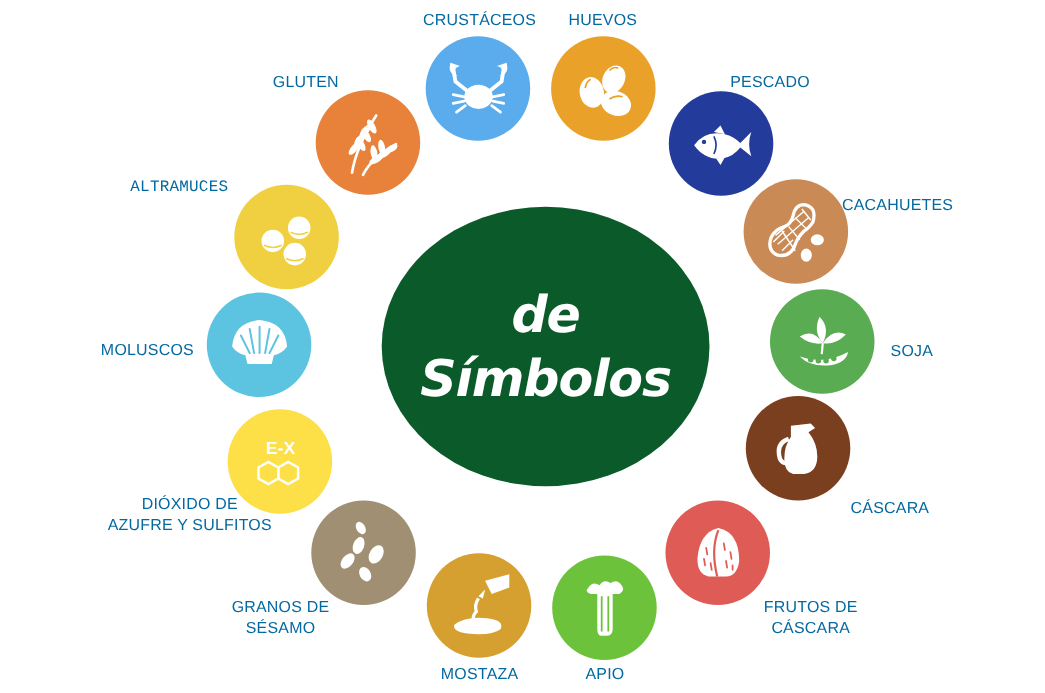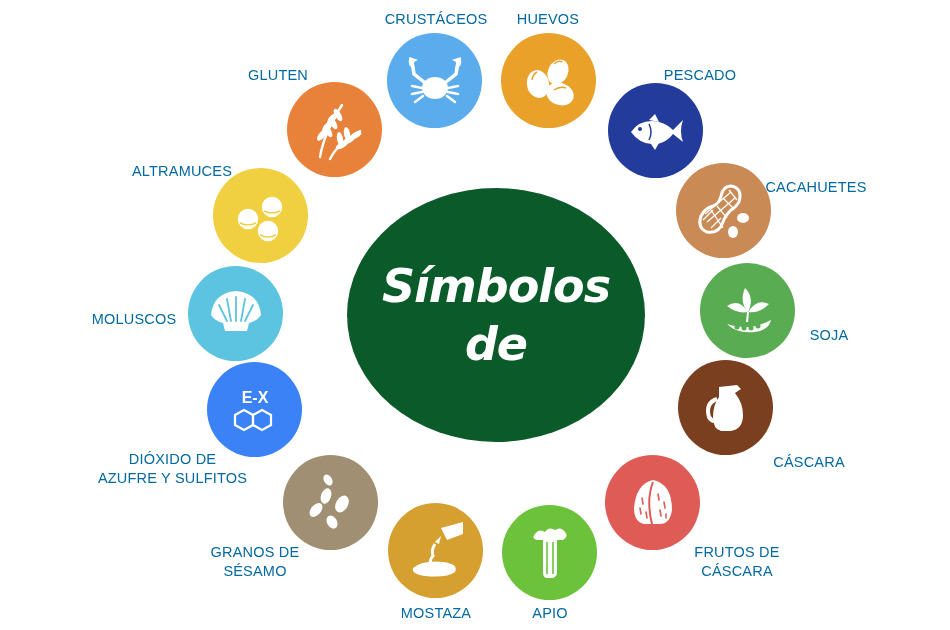--- a/index.html
+++ b/index.html
@@ -20,22 +20,22 @@
     .badge svg { width: 66px; height: 66px; }
     .label {
       position: absolute; color: #0369a1; font-size: 14.5px; font-weight: normal;
       line-height: 19px; white-space: nowrap; text-align: center; letter-spacing: 0.2px;
     }
   </style>
 </head>
 <body>
 
 <div class="center">
+  <span>de</span>
   <span>Símbolos</span>
-  <span>de</span>
 </div>
 
 <div class="label" style="left:376px; top:10px; width:120px;">CRUSTÁCEOS</div>
 <div class="badge" style="left:387px; top:33px; background:#5aacec;">
   <svg viewBox="0 0 66 66">
     <g fill="#fff" stroke="#fff" stroke-linecap="round">
       <ellipse cx="33" cy="40" rx="13" ry="11" stroke="none"></ellipse>
       <path d="M22 34 L12 26 L10 14" fill="none" stroke-width="3.5"></path>
       <path d="M44 34 L54 26 L56 14" fill="none" stroke-width="3.5"></path>
       <path d="M8 10 Q6 18 12 20 Q9 14 14 12 Z" stroke-width="1.5"></path>
@@ -78,21 +78,21 @@
     <path d="M40 8 Q52 10 48 24 Q44 30 40 32 Q34 38 32 44 Q28 56 16 54 Q6 50 10 38 Q14 30 22 28 Q28 26 30 18 Q32 8 40 8 Z" fill="none" stroke="#fff" stroke-width="3"></path>
     <g stroke="#fff" stroke-width="1.3" fill="none">
       <path d="M14 36 L40 14 M16 44 L44 20 M20 50 L30 40 M12 42 L22 32"></path>
       <path d="M20 32 L32 50 M26 28 L36 40 M32 20 L42 30 M38 12 L46 22"></path>
     </g>
     <ellipse cx="52" cy="40" rx="6" ry="5" fill="#fff"></ellipse>
     <ellipse cx="42" cy="54" rx="5" ry="6" fill="#fff"></ellipse>
   </svg>
 </div>
 
-<div class="label" style="left:804px; top:326px; width:50px;">SOJA</div>
+<div class="label" style="left:804px; top:311px; width:50px;">SOJA</div>
 <div class="badge" style="left:700px; top:263px; background:#5aac52;">
   <svg viewBox="0 0 66 66">
     <g fill="#fff">
       <path d="M33 34 Q24 24 30 10 Q40 20 33 34 Z"></path>
       <path d="M33 34 Q22 36 12 28 Q24 20 33 34 Z"></path>
       <path d="M33 34 Q44 36 54 26 Q42 20 33 34 Z"></path>
       <path d="M12 46 Q34 54 56 42 Q54 52 40 54 Q22 56 12 46 Z"></path>
     </g>
     <path d="M33 34 L32 44" stroke="#fff" stroke-width="2"></path>
     <g fill="#5aac52">
@@ -157,41 +157,41 @@
       <ellipse cx="44" cy="34" rx="6" ry="9" transform="rotate(30 44 34)"></ellipse>
       <ellipse cx="34" cy="52" rx="5" ry="7" transform="rotate(-30 34 52)"></ellipse>
     </g>
   </svg>
 </div>
 
 <div class="label" style="left:85px; top:450px; width:175px;">
   <div>DIÓXIDO DE</div>
   <div>AZUFRE Y SULFITOS</div>
 </div>
-<div class="badge" style="left:207px; top:362px; background:#3b82f6;">
+<div class="badge" style="left:207px; top:372px; background:#fde047;">
   <svg viewBox="0 0 66 66">
     <text x="33" y="26" text-anchor="middle" fill="#fff" font-family="Liberation Sans, sans-serif" font-weight="bold" font-size="16">E-X</text>
     <g fill="none" stroke="#fff" stroke-width="2.2">
       <polygon points="22,33 31,38 31,48 22,53 13,48 13,38"></polygon>
       <polygon points="40,33 49,38 49,48 40,53 31,48 31,38"></polygon>
     </g>
   </svg>
 </div>
 
 <div class="label" style="left:84px; top:310px; width:100px;">MOLUSCOS</div>
 <div class="badge" style="left:188px; top:266px; background:#5cc4e0;">
   <svg viewBox="0 0 66 66">
     <path d="M8 34 Q10 12 33 10 Q56 12 58 34 Q54 40 46 42 L44 50 L22 50 L20 42 Q12 40 8 34 Z" fill="#fff"></path>
     <g stroke="#5cc4e0" stroke-width="1.8" fill="none" stroke-linecap="round">
       <path d="M33 16 L33 40 M24 18 L28 40 M42 18 L38 40 M16 24 L24 40 M50 24 L42 40"></path>
     </g>
   </svg>
 </div>
 
-<div class="label" style="left:124px; top:162px; width:116px;">ALTRAMUCES</div>
+<div class="label" style="left:105px; top:162px; width:116px;font-family:Liberation Mono, monospace;">ALTRAMUCES</div>
 <div class="badge" style="left:213px; top:168px; background:#f0d040;">
   <svg viewBox="0 0 66 66">
     <g fill="#fff" stroke="#f0d040" stroke-width="1.5">
       <circle cx="44" cy="24" r="11"></circle>
       <circle cx="20" cy="36" r="11"></circle>
       <circle cx="40" cy="48" r="11"></circle>
     </g>
     <g fill="none" stroke="#f0d040" stroke-width="1.4">
       <path d="M36 28 Q44 32 52 28"></path>
       <path d="M12 40 Q20 44 28 40"></path>

